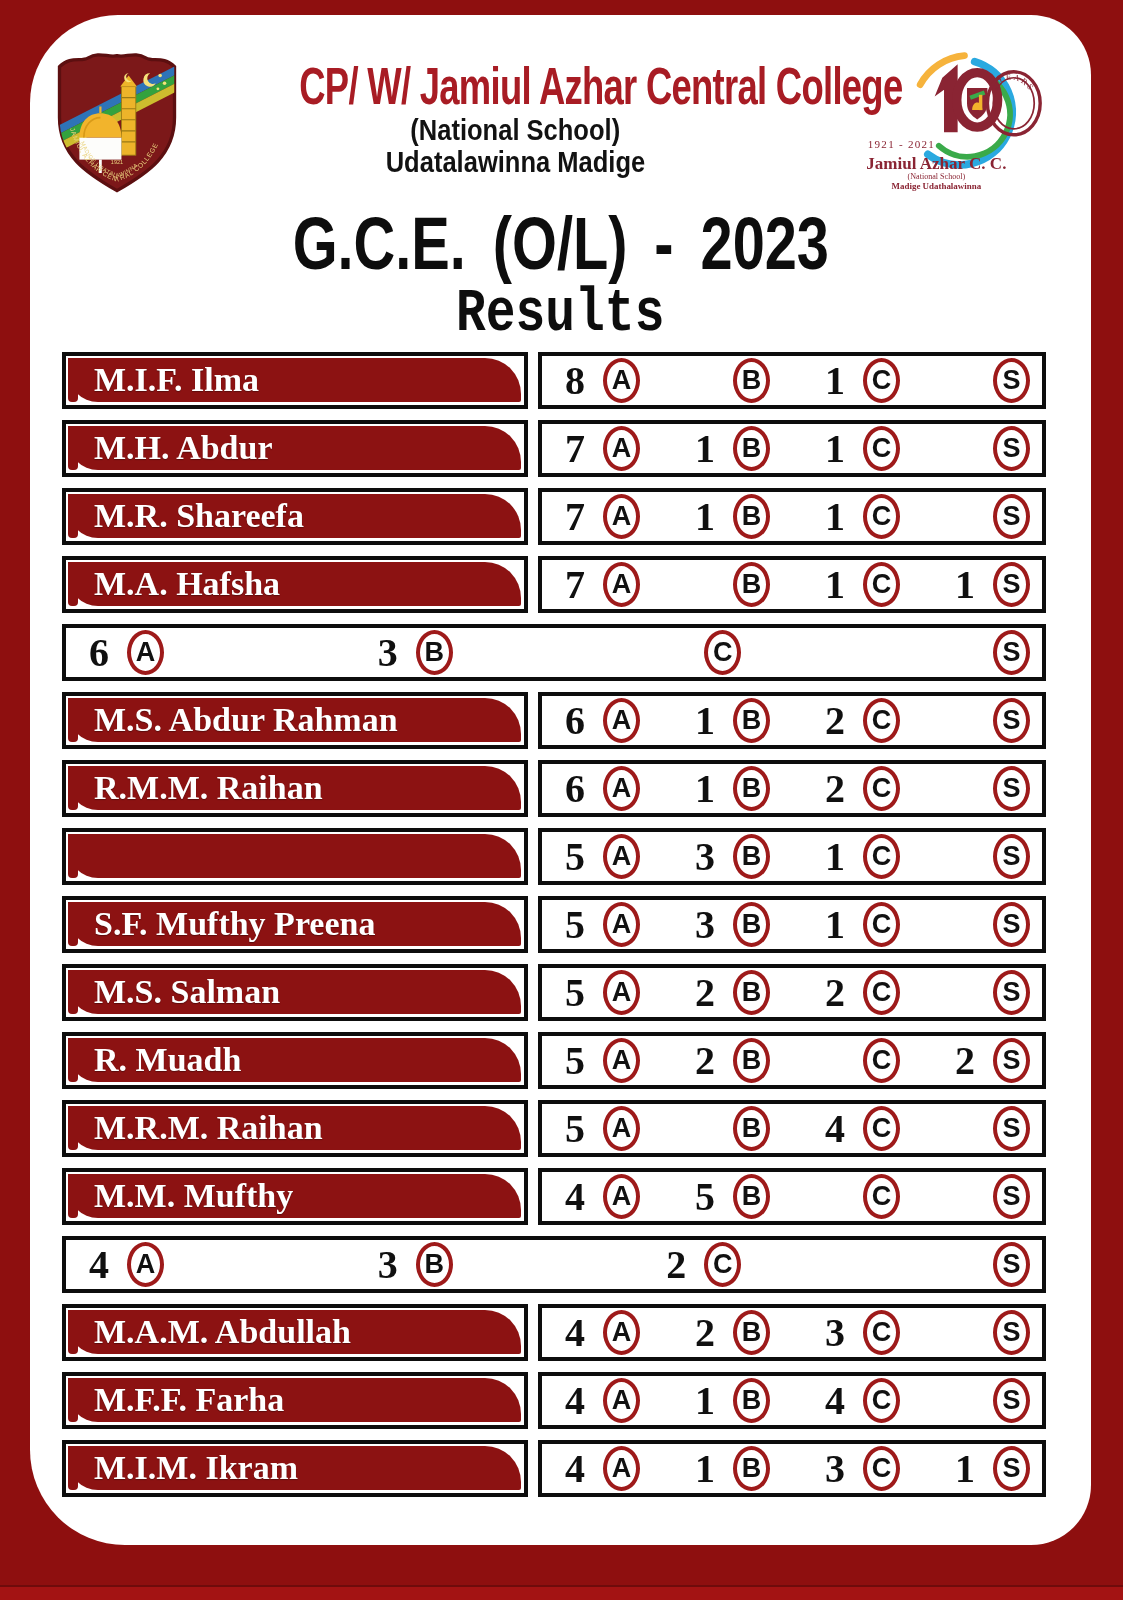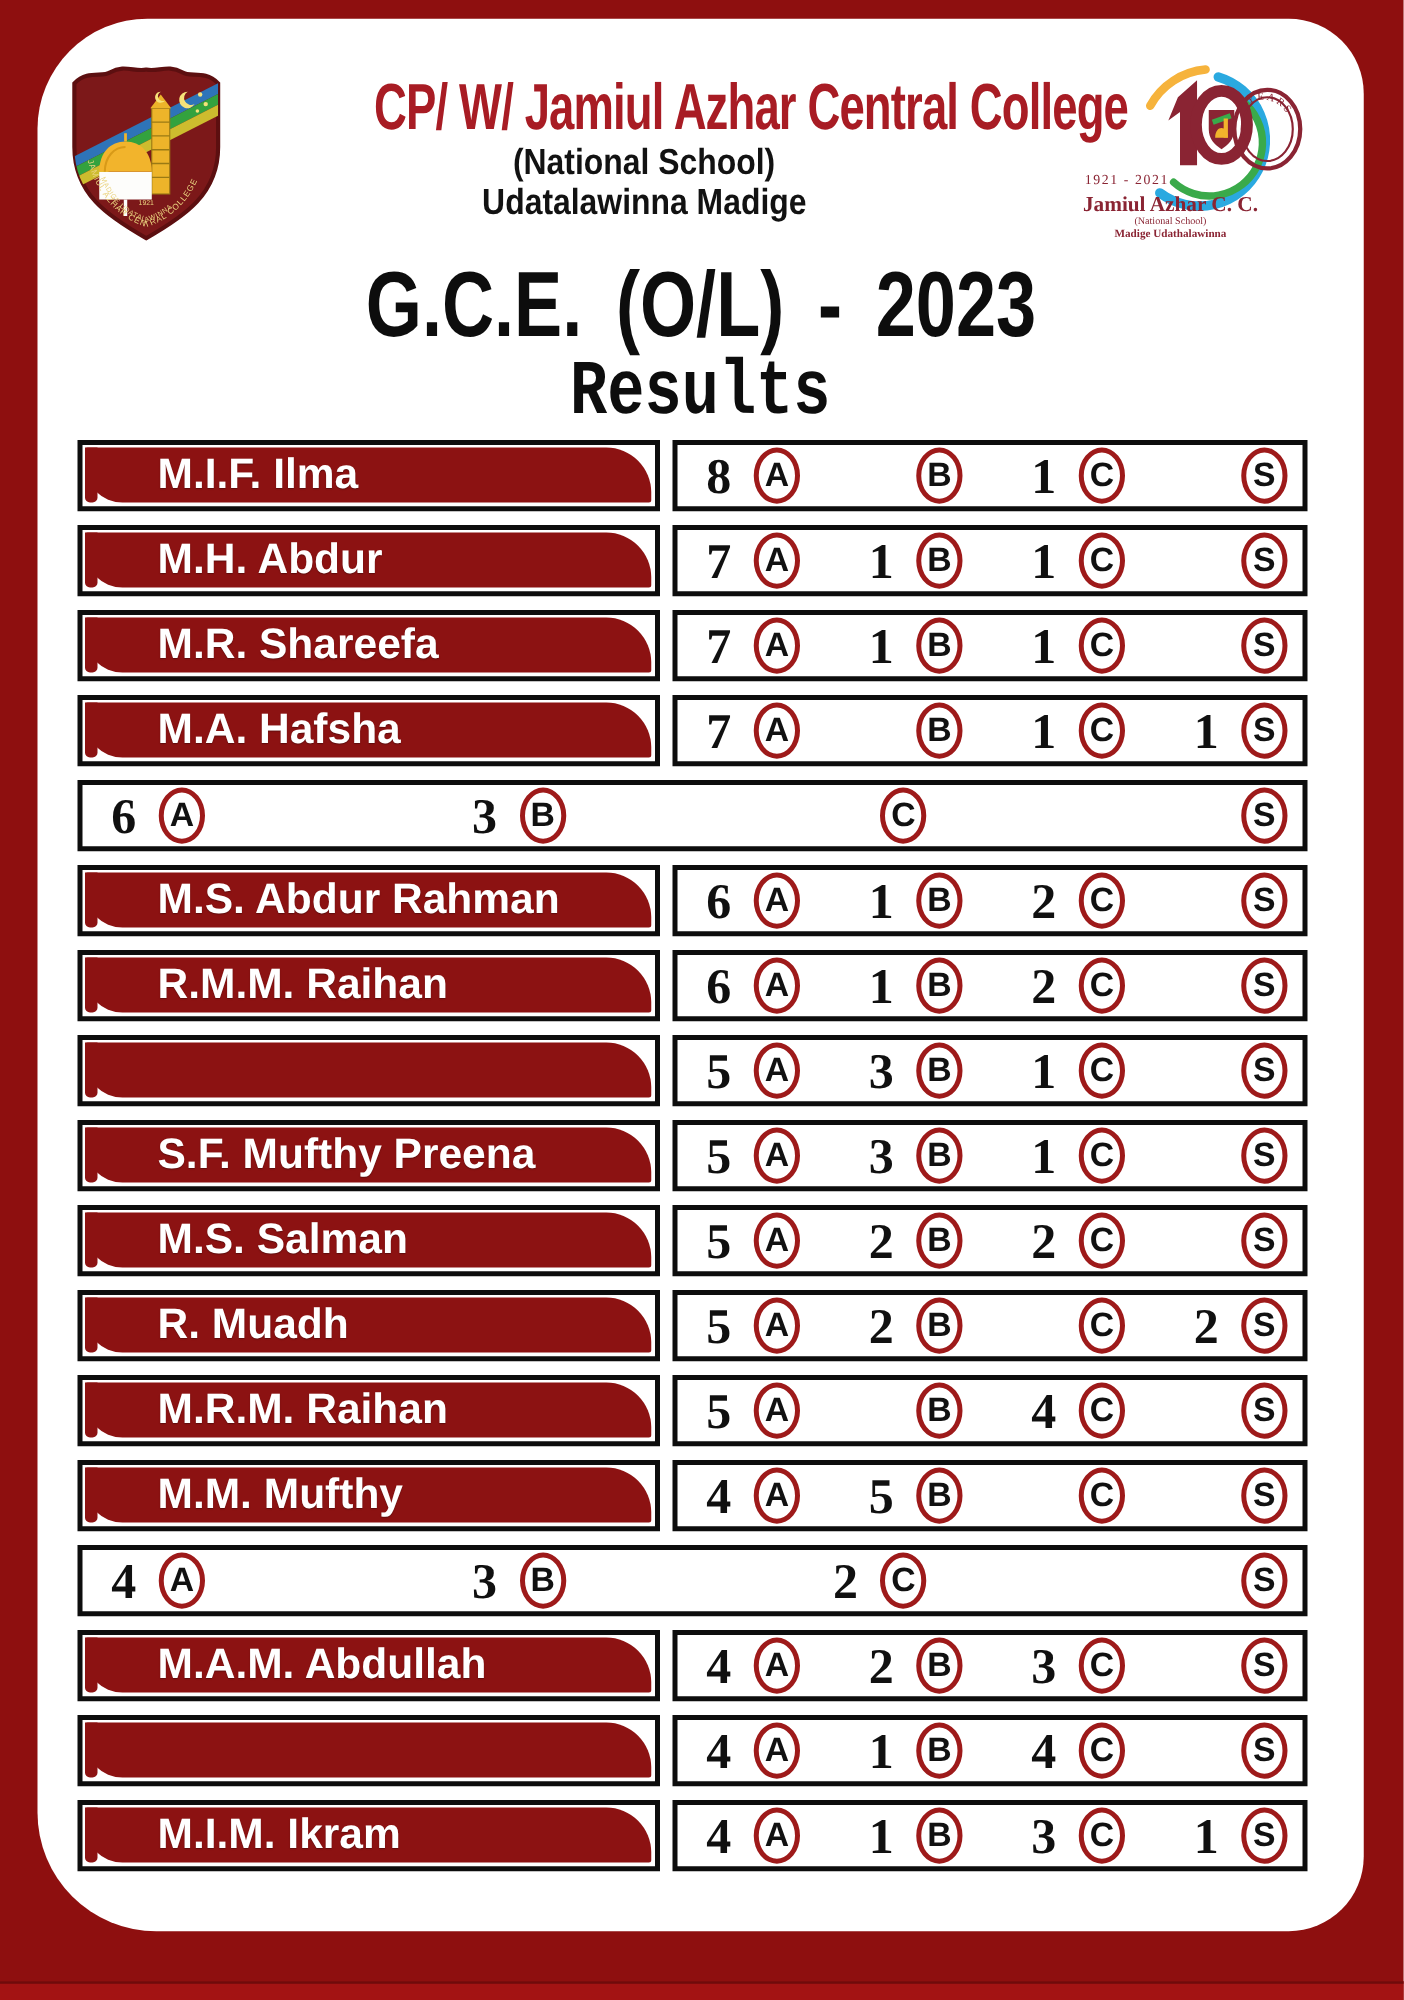--- a/index.html
+++ b/index.html
@@ -56,24 +56,23 @@
   .plate-body{
     position:absolute;left:2px;right:3px;top:2px;bottom:3px;
     background:#8c1212;border-radius:2px 36px 2px 30px;
   }
   .plate-strip{
     position:absolute;left:2px;top:2px;width:10px;height:44px;
     background:#8c1212;border-radius:0 0 4px 4px;
   }
   .plate-name{
     position:absolute;left:28px;top:0;bottom:2px;display:flex;align-items:center;
-    font-family:Liberation Sans, sans-serif;
+    font-family:Liberation Serif, serif;
     font-size:34px;font-weight:700;color:#ffffff;white-space:nowrap;
     text-shadow:0 1px 1px rgba(0,0,0,0.35);
-    margin-left:32px;
   }
   .gradebox{
     flex:1;box-sizing:border-box;border:4px solid #0d0d0d;background:#ffffff;
     display:flex;align-items:center;justify-content:space-between;
     padding:0 12px 0 16px;
   }
   .grade-group{display:flex;align-items:center;gap:11px;}
   .count{
     width:34px;text-align:center;
     font-family:"Liberation Serif","DejaVu Serif",serif;
@@ -682,20 +681,21 @@
                 <span class="glyph">S</span>
               </span>
       </span>
     </div>
   </div>
 
   <div class="row">
     <div class="plate">
       <span class="plate-body"></span>
       <span class="plate-strip"></span>
+      <span class="plate-name">M.F.F. Farha</span>
     </div>
     <div class="gradebox">
       <span class="grade-group">
         <span class="count">4</span>
         <span class="ellipse">
                 <span class="glyph">A</span>
               </span>
       </span>
       <span class="grade-group">
         <span class="count">1</span>

